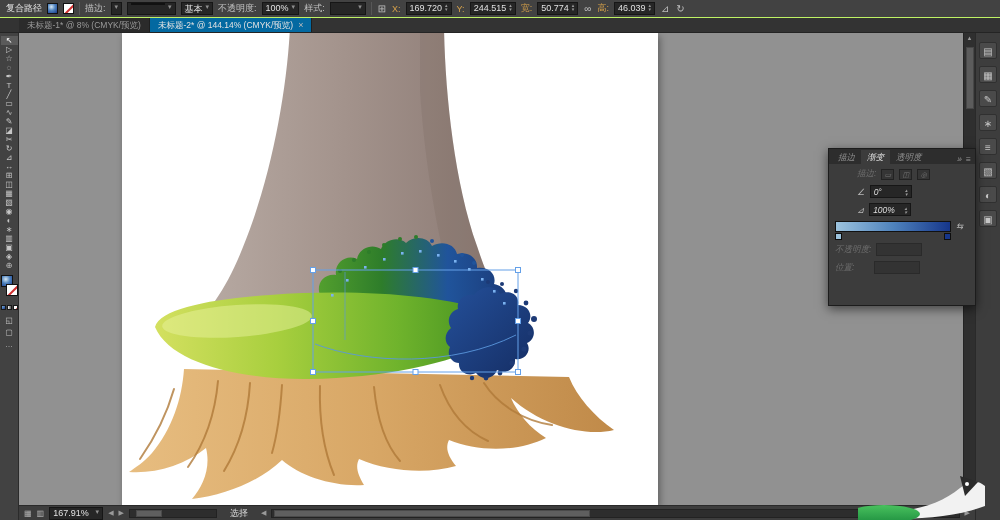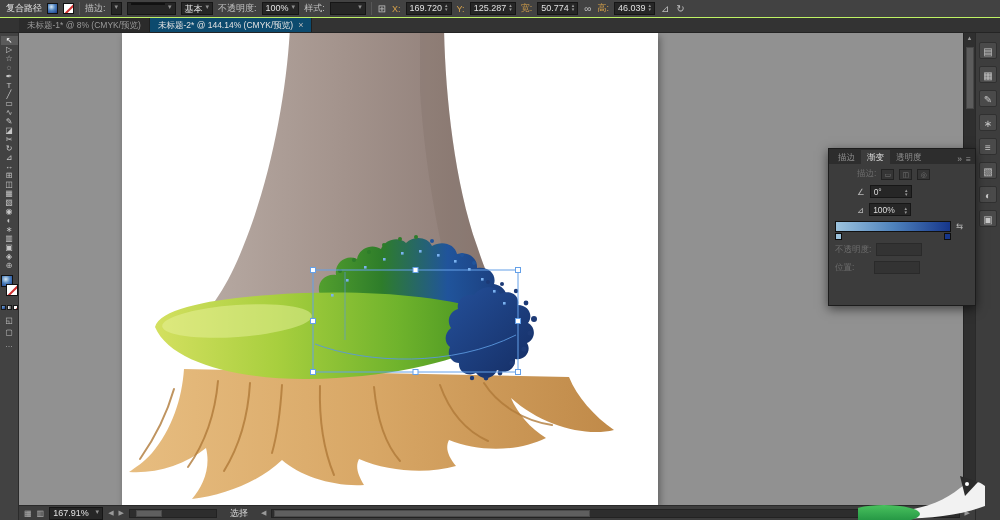--- a/index.html
+++ b/index.html
@@ -26,21 +26,21 @@
   .sw-none { width:11px; height:11px; border:1px solid #111; background:#fff; position:relative; overflow:hidden; }
   .sw-none::after { content:""; position:absolute; left:-2px; top:4px; width:16px; height:2px;
     background:#d03030; transform:rotate(-45deg); }
   .stroke-line { width:34px; height:2px; background:#111; }
 
   
   .tabbar { left:0; top:18px; width:1000px; height:15px; background:#333;
     border-bottom:1px solid #242424; display:flex; align-items:flex-end; padding-left:19px; z-index:29; }
   .tab { height:14px; line-height:13px; padding:0 8px; background:#2b2b2b; color:#9a9a9a;
     border-right:1px solid #1f1f1f; display:flex; align-items:center; gap:5px; white-space:nowrap; font-size:8.5px; }
-  .tab.active { background:#0c4a6e; color:#e2e2e2; }
+  .tab.active { background:#0369a1; color:#e2e2e2; }
   .tabx { color:#bbb; font-size:9px; }
 
   
   .toolbar { left:0; top:33px; width:19px; height:487px; background:#424242;
     border-right:1px solid #2b2b2b; display:flex; flex-direction:column; align-items:center;
     padding-top:3px; z-index:28; }
   .tool { width:17px; height:9px; line-height:9px; font-size:8px; text-align:center; color:#c6c6c6; }
   .tool.active { background:#5a5a5a; color:#fff; }
   .fscluster { position:relative; width:19px; height:26px; margin-top:5px; }
   .fs-fill { position:absolute; left:1px; top:0; width:12px; height:12px; border:1px solid #111;
@@ -82,21 +82,21 @@
   .sb-zoom { width:54px; justify-content:space-between; }
   .sb-track { height:9px; background:#2d2d2d; border:1px solid #222; position:relative; }
   .sb-track.short { width:88px; }
   .sb-track.long { flex:1; }
   .sb-thumb { position:absolute; top:0; height:7px; background:#5f5f5f; border:1px solid #4a4a4a; }
   .sb-arrow { color:#9a9a9a; font-size:7px; }
   .sb-tool { color:#d8d8d8; padding:0 8px; }
 
   
   .gpanel { left:828px; top:148px; width:148px; height:158px; background:#3c3c3c;
-    border:1px solid #1c1c1c; box-shadow:0 3px 10px rgba(0,0,0,.55); z-index:40; font-size:8.5px; }
+    border:1px solid #1c1c1c; box-shadow:0 3px 10px rgba(0,0,0,.55); z-index:40; font-size:8.5px;font-style:italic; }
   .gp-head { height:15px; background:#2d2d2d; display:flex; align-items:flex-end; padding-left:3px; }
   .gp-tab { padding:0 6px; height:14px; line-height:14px; color:#8f8f8f; white-space:nowrap; }
   .gp-tab.active { background:#3c3c3c; color:#e0e0e0; }
   .gp-headicons { margin-left:auto; padding-right:4px; color:#9a9a9a; display:flex; gap:4px; }
   .gp-body { padding:4px 6px; position:relative; }
   .gp-row { display:flex; align-items:center; gap:5px; margin-bottom:5px; }
   .gp-lbl { color:#b8b8b8; white-space:nowrap; }
   .gp-lbl.dis { color:#6d6d6d; }
   .gp-fld { background:#262626; border:1px solid #161616; height:13px; display:inline-flex;
     align-items:center; padding:0 3px; gap:3px; color:#ddd; }
@@ -142,21 +142,21 @@
   <span class="lbl coord">X:</span>
   <span class="fld">
       <span>169.720</span>
       <span class="spin">
         <span>▴</span>
         <span>▾</span>
       </span>
     </span>
   <span class="lbl coord">Y:</span>
   <span class="fld">
-      <span>125.287</span>
+      <span>244.515</span>
       <span class="spin">
         <span>▴</span>
         <span>▾</span>
       </span>
     </span>
   <span class="lbl coord">宽:</span>
   <span class="fld">
       <span>50.774</span>
       <span class="spin">
         <span>▴</span>

